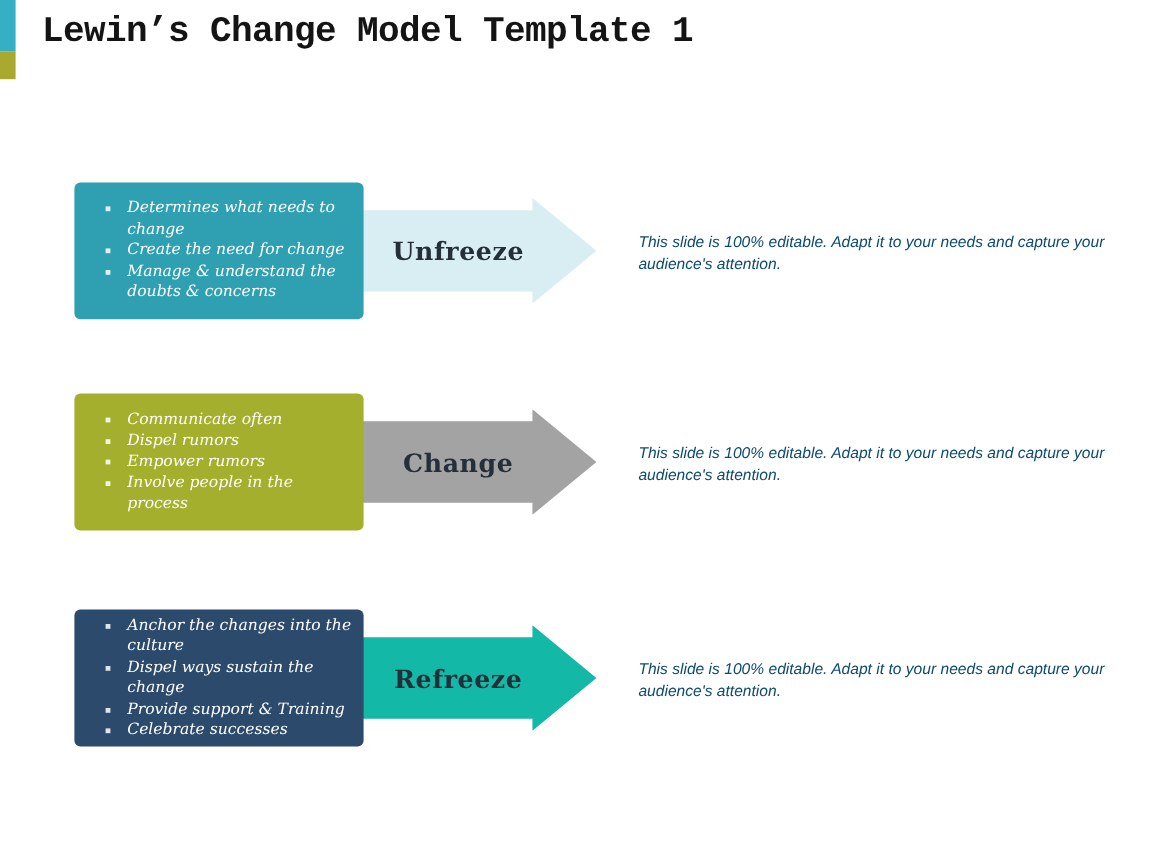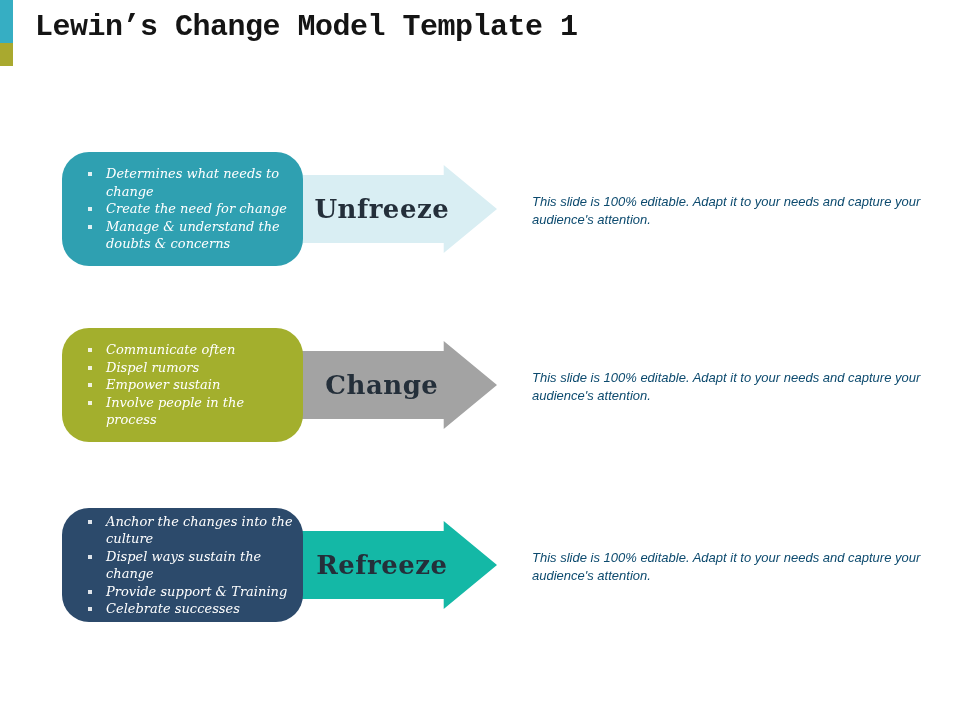--- a/index.html
+++ b/index.html
@@ -36,21 +36,21 @@
   .row-1 { top: 152px; }
   .row-2 { top: 328px; }
   .row-3 { top: 508px; }
 
   .bullet-box {
     position: absolute;
     left: 62px;
     top: 0;
     width: 241px;
     height: 114px;
-    border-radius: 27px;
+    border-radius: 5px;
     z-index: 2;
     display: flex;
     align-items: center;
   }
   .bullet-box ul {
     margin: 0;
     padding: 0 8px 0 24px;
     list-style: none;
   }
   .bullet-box li {
@@ -84,21 +84,21 @@
   .stage-label {
     position: absolute;
     left: 14px;
     top: 0;
     width: 74%;
     height: 100%;
     display: flex;
     align-items: center;
     justify-content: center;
     font-family: "DejaVu Serif", "Liberation Serif", serif;
-    font-size: 26px;
+    font-size: 21px;
     font-weight: 700;
     letter-spacing: 0.5px;
     color: #242f3a;
   }
 
   .desc {
     position: absolute;
     left: 532px;
     top: 41px;
     width: 420px;
@@ -137,21 +137,21 @@
   </div>
 
   <div class="stage-row row-2">
     <div class="arrow" style="background: #a3a3a3;">
       <span class="stage-label">Change</span>
     </div>
     <div class="bullet-box" style="background: rgb(163, 175, 45); align-items: center;">
       <ul>
         <li>Communicate often</li>
         <li>Dispel rumors</li>
-        <li>Empower sustain</li>
+        <li>Empower rumors</li>
         <li>Involve people in the process</li>
       </ul>
     </div>
     <p class="desc">This slide is 100% editable. Adapt it to your needs and capture your audience's attention.</p>
   </div>
 
   <div class="stage-row row-3">
     <div class="arrow" style="background: #14b8a6;">
       <span class="stage-label">Refreeze</span>
     </div>

